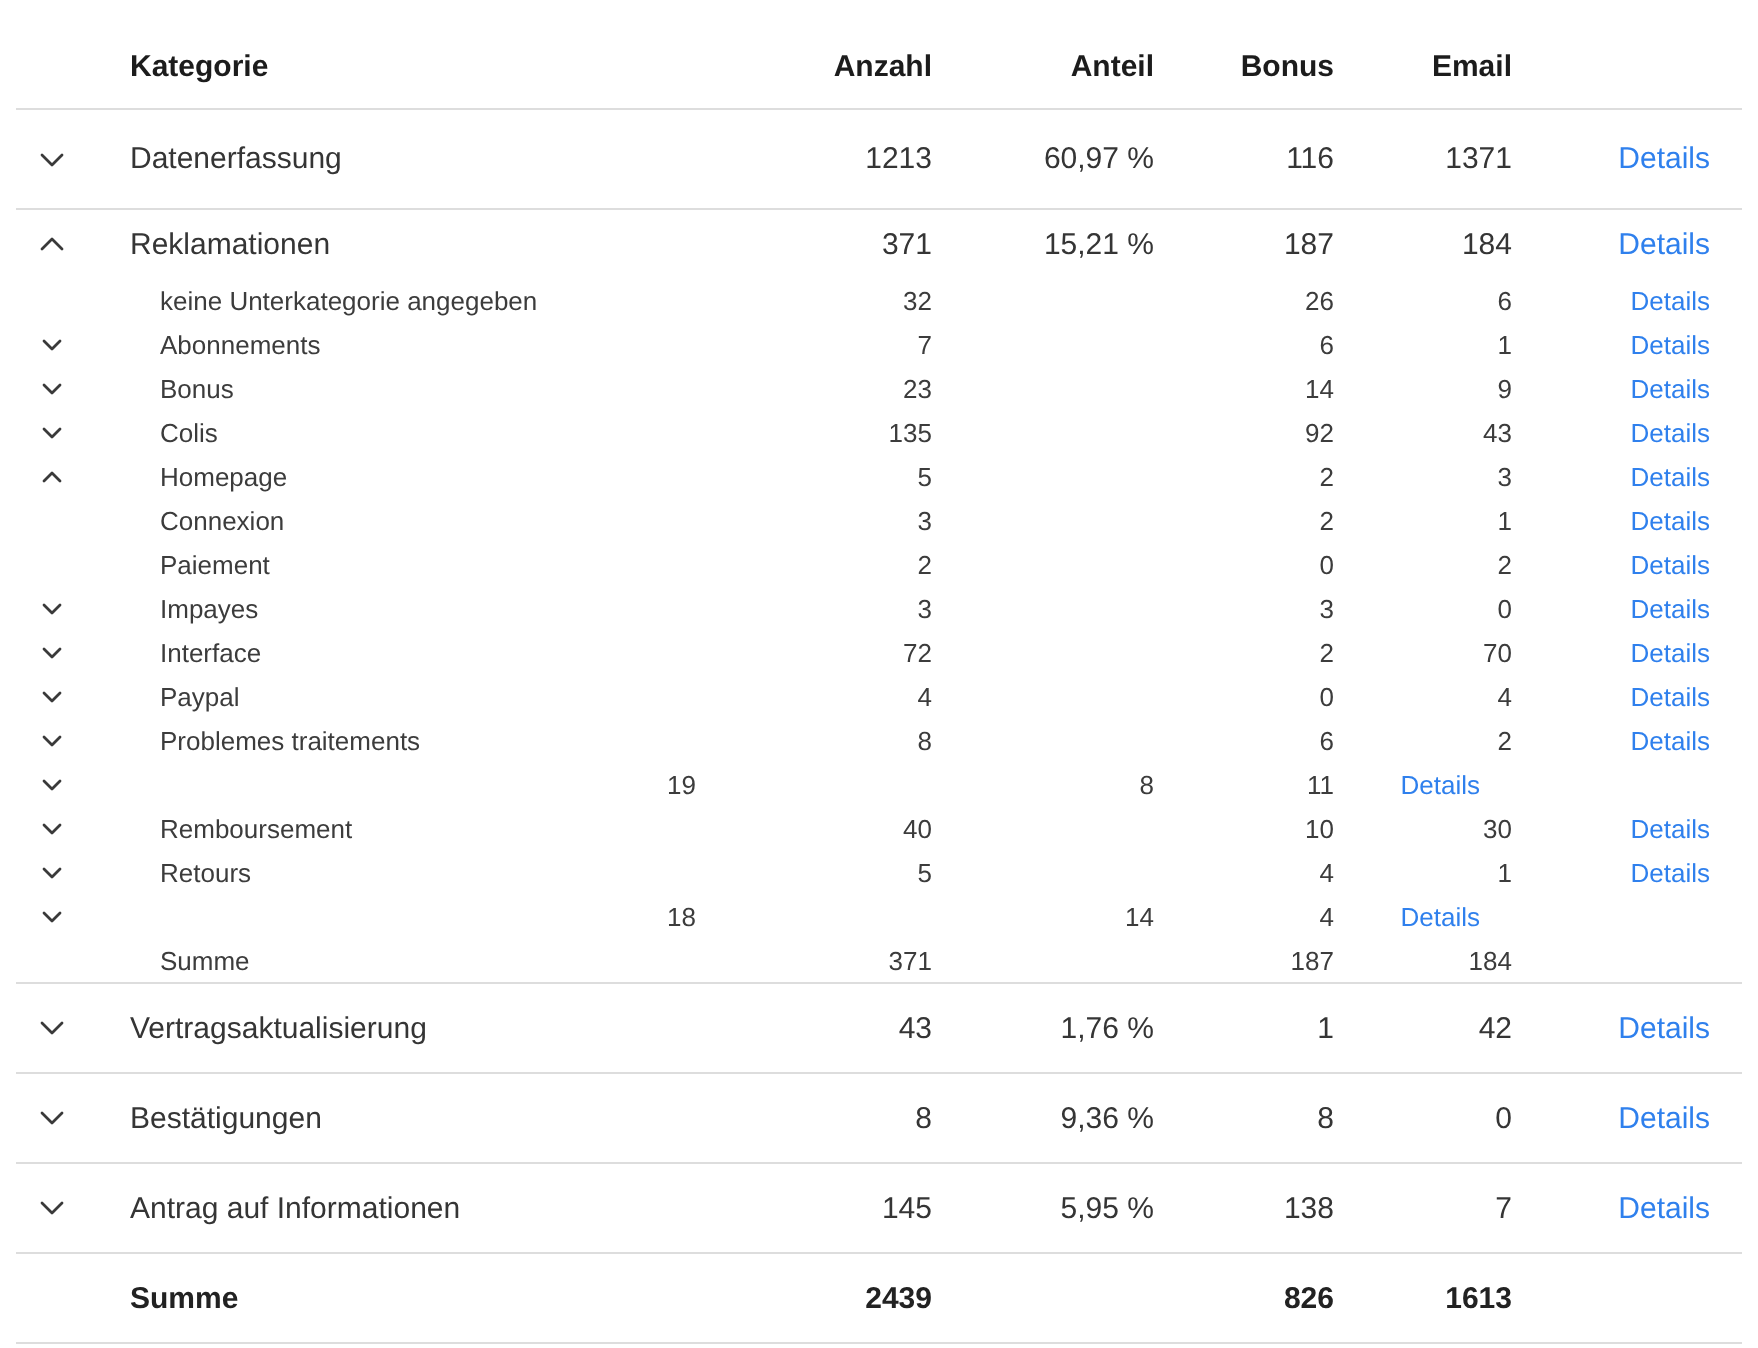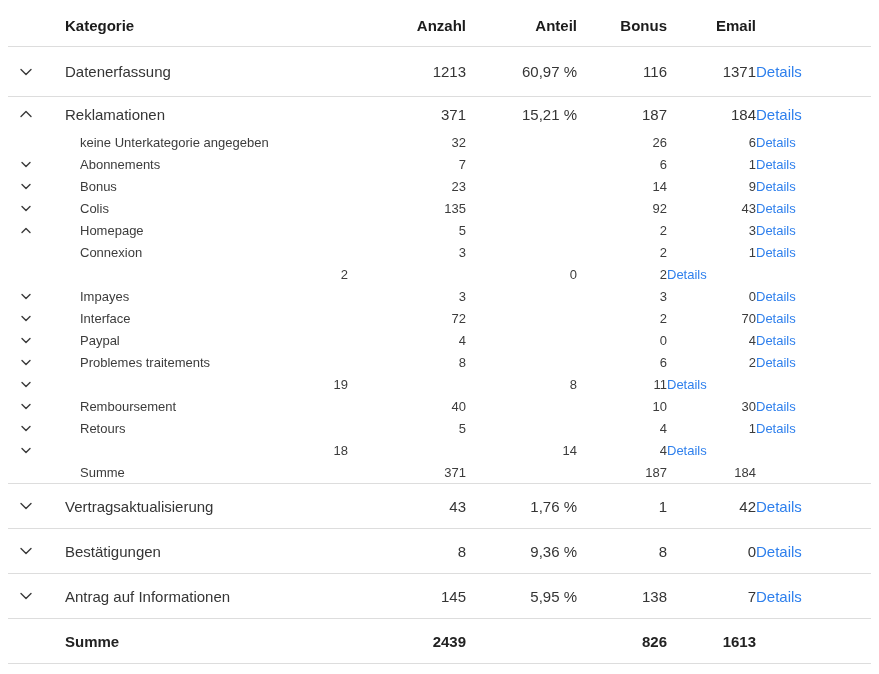--- a/index.html
+++ b/index.html
@@ -5,21 +5,21 @@
   html, body {
     margin: 0;
     padding: 0;
     width: 879px;
     height: 674px;
     background: #ffffff;
     font-family: "Liberation Sans", sans-serif;
     overflow: hidden;
   }
   .table {
-    margin: 4px 8px;
+    margin: 12px 8px;
     width: 863px;
   }
   .row {
     display: grid;
     grid-template-columns: 36px 1fr 118px 111px 90px 89px 115px;
     align-items: center;
     color: #3a3a3a;
   }
   .row.divider { border-bottom: 1px solid #dddddd; }
   .row.header {
@@ -35,21 +35,21 @@
   .row.footer {
     height: 44px;
     font-size: 15px;
     font-weight: bold;
     color: #222222;
   }
   .cell { min-height: 1px; }
   .cell.label-cell { padding-left: 21px; white-space: nowrap; overflow: hidden; }
   .row.sub .cell.label-cell { padding-left: 36px; }
   .cell.num-cell { text-align: right; white-space: nowrap; }
-  .cell.details-cell { padding-right: 16px; }
+  .cell.details-cell { text-align: right; padding-right: 16px; }
   .cell.chev-cell { display: flex; justify-content: center; align-items: center; }
   .chev-btn {
     background: none;
     border: none;
     padding: 2px;
     margin: 0;
     cursor: pointer;
     display: flex;
     align-items: center;
     justify-content: center;
@@ -193,20 +193,21 @@
         <div class="cell chev-cell"></div>
         <div class="cell label-cell">Connexion</div>
         <div class="cell num-cell">3</div>
         <div class="cell num-cell"></div>
         <div class="cell num-cell">2</div>
         <div class="cell num-cell">1</div>
         <div class="cell details-cell"><a class="details-link" href="#">Details</a></div>
       </div>
       <div class="row sub">
         <div class="cell chev-cell"></div>
+        <div class="cell label-cell">Paiement</div>
         <div class="cell num-cell">2</div>
         <div class="cell num-cell"></div>
         <div class="cell num-cell">0</div>
         <div class="cell num-cell">2</div>
         <div class="cell details-cell"><a class="details-link" href="#">Details</a></div>
       </div>
       <div class="row sub">
         <div class="cell chev-cell">
           <button class="chev-btn">
             <span>

